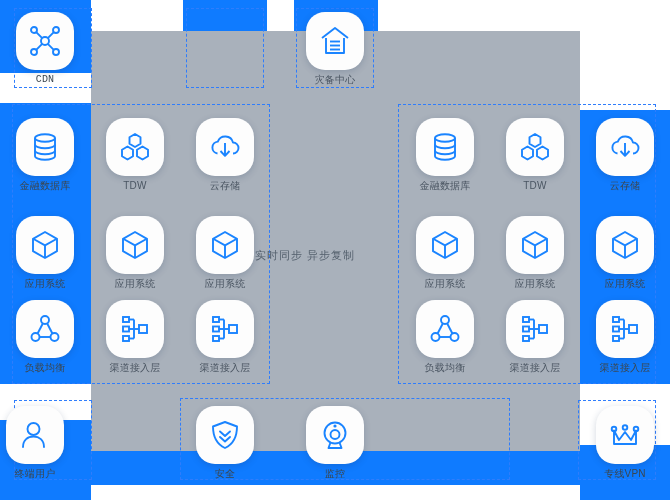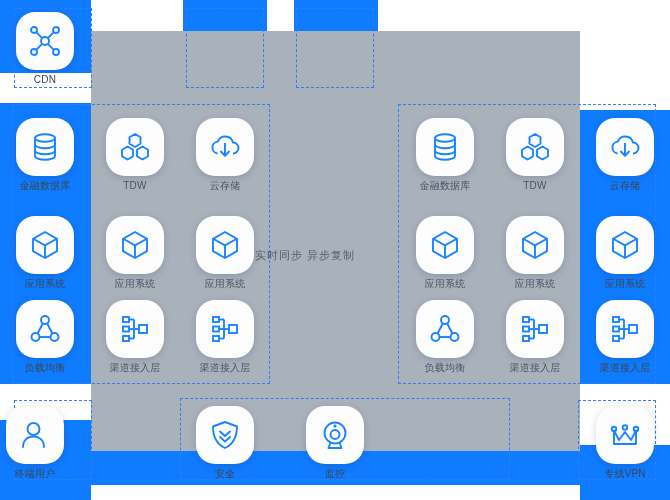--- a/index.html
+++ b/index.html
@@ -64,40 +64,54 @@
 
   <div class="dashgroup" style="left:12px;top:104px;width:258px;height:280px;"></div>
   <div class="dashgroup" style="left:398px;top:104px;width:258px;height:280px;"></div>
 
   <div class="dashgroup" style="left:14px;top:400px;width:78px;height:80px;"></div>
   <div class="dashgroup" style="left:180px;top:398px;width:330px;height:82px;"></div>
   <div class="dashgroup" style="left:578px;top:400px;width:78px;height:80px;"></div>
 
   <div class="centertext" style="left:255px;top:248px;width:160px;">实时同步  异步复制</div>
 
-  <div class="node" style="left:14px;top:12px;">
+  <div class="node" style="left:14px;top:12px;font-family:Liberation Mono, monospace;">
     <div class="tile">
       <span>
         <svg width="34" height="34" viewBox="0 0 34 34" fill="none" stroke="#1a84ff" stroke-width="1.9">
           <circle cx="17" cy="17" r="4"></circle>
             <circle cx="6" cy="6" r="3"></circle>
             <circle cx="28" cy="6" r="3"></circle>
           <circle cx="6" cy="28" r="3"></circle>
             <circle cx="28" cy="28" r="3"></circle>
           <line x1="8.2" y1="8.2" x2="14.2" y2="14.2"></line>
             <line x1="25.8" y1="8.2" x2="19.8" y2="14.2"></line>
           <line x1="8.2" y1="25.8" x2="14.2" y2="19.8"></line>
             <line x1="25.8" y1="25.8" x2="19.8" y2="19.8"></line>
         </svg>
       </span>
     </div>
     <div class="nlabel onblue">CDN</div>
   </div>
 
 
+  <div class="node" style="left:304px;top:12px;">
+    <div class="tile">
+      <span>
+        <svg width="34" height="34" viewBox="0 0 34 34" fill="none" stroke="#1a84ff" stroke-width="1.9" stroke-linejoin="round">
+          <path d="M4 14 L17 4 L30 14"></path>
+          <path d="M8 14 L8 29 L26 29 L26 14"></path>
+          <line x1="12" y1="17.5" x2="22" y2="17.5"></line>
+          <line x1="12" y1="21.5" x2="22" y2="21.5"></line>
+          <line x1="12" y1="25.5" x2="22" y2="25.5"></line>
+        </svg>
+      </span>
+    </div>
+    <div class="nlabel">灾备中心</div>
+  </div>
 
   <div class="node" style="left:14px;top:118px;">
     <div class="tile">
       <span>
         <svg width="32" height="32" viewBox="0 0 32 32" fill="none" stroke="#1a84ff" stroke-width="1.9">
           <ellipse cx="16" cy="7" rx="10" ry="3.8"></ellipse>
           <path d="M6 7 L6 25 C6 27.1 10.5 28.8 16 28.8 C21.5 28.8 26 27.1 26 25 L26 7"></path>
           <path d="M6 13.5 C6 15.6 10.5 17.3 16 17.3 C21.5 17.3 26 15.6 26 13.5"></path>
           <path d="M6 19.5 C6 21.6 10.5 23.3 16 23.3 C21.5 23.3 26 21.6 26 19.5"></path>
         </svg>

